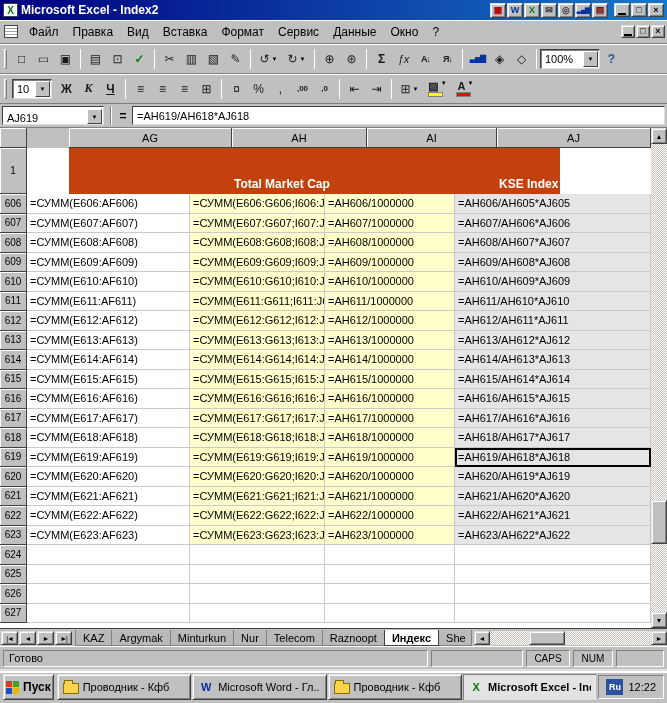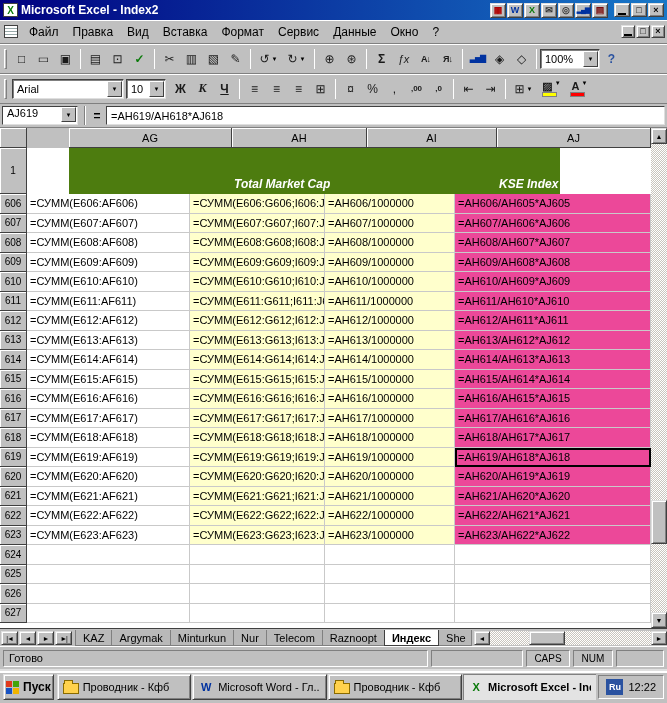--- a/index.html
+++ b/index.html
@@ -58,46 +58,46 @@
   [data-name="fill-color-icon"],[data-name="font-color-icon"]{font-size:11px;font-weight:bold;align-items:flex-start;padding-top:1px;}
   .combo{height:20px;display:flex;align-items:center;background:#fff;border:1px solid;border-color:#404040 #dfdfdf #dfdfdf #404040;box-shadow:inset 1px 1px 0 #808080;font-size:11px;padding-left:4px;margin:0 1px;flex:none;}
   .combo .combo-val{flex:1;white-space:nowrap;overflow:hidden;}
   .combo .combo-arrow{width:15px;height:16px;margin:0 1px;background:#c0c0c0;border:1px solid;border-color:#fff #404040 #404040 #fff;display:flex;align-items:center;justify-content:center;font-size:6px;flex:none;}
   .font-combo{width:112px;}
   .size-combo{width:40px;}
   .zoom-combo{width:60px;margin-left:0;}
 
   
   .formulabar{height:24px;flex:none;display:flex;align-items:center;padding:2px 2px;background:#c0c0c0;border-bottom:1px solid #808080;}
-  .namebox{width:76px;height:19px;background:#fff;border:1px solid;border-color:#404040 #dfdfdf #dfdfdf #404040;display:flex;align-items:flex-start;padding-left:4px;font-size:11px;flex:none;}
+  .namebox{width:102px;height:19px;background:#fff;border:1px solid;border-color:#404040 #dfdfdf #dfdfdf #404040;display:flex;align-items:flex-end;padding-left:4px;font-size:11px;flex:none;}
   .namebox .combo-arrow{width:15px;height:15px;margin-left:auto;margin-right:1px;background:#c0c0c0;border:1px solid;border-color:#fff #404040 #404040 #fff;display:flex;align-items:center;justify-content:center;font-size:6px;}
   .fb-split{width:7px;height:19px;border-right:1px solid #808080;box-shadow:1px 0 0 #fff;margin-right:3px;flex:none;}
   .equals{width:18px;text-align:center;font-size:12px;font-weight:bold;flex:none;}
   .fb-input{flex:1;height:19px;background:#fff;border:1px solid;border-color:#404040 #dfdfdf #dfdfdf #404040;display:flex;align-items:center;padding-left:4px;font-size:11px;white-space:nowrap;overflow:hidden;}
 
   
   .gridwrap{flex:1;display:flex;min-height:0;background:#c0c0c0;}
   .gridmain{flex:1;display:flex;flex-direction:column;min-width:0;}
   .colheads{display:flex;height:20px;flex:none;}
   .chcell{background:#c0c0c0;border-right:1px solid #404040;border-bottom:1px solid #404040;box-shadow:inset 1px 1px 0 #fff;display:flex;align-items:center;justify-content:center;font-size:11px;flex:none;}
   .w-rh{width:27px;}
   .w-ag{width:163px;margin-left:42px;}
   .w-ah{width:135px;}
   .w-ai{width:130px;}
   .w-aj{flex:1;}
   .gridbody{flex:1;background:#fff;overflow:hidden;display:flex;flex-direction:column;}
   .hdr-row{display:flex;height:46px;flex:none;}
   .rh{width:27px;background:#c0c0c0;border-right:1px solid #404040;border-bottom:1px solid #404040;box-shadow:inset 1px 1px 0 #fff;display:flex;align-items:center;justify-content:center;font-size:10px;flex:none;}
-  .hcell{background:#4d7c0f;color:#fff;font-weight:bold;font-style:italic;font-size:12px;display:flex;align-items:flex-end;padding:0 2px 3px 2px;white-space:nowrap;overflow:hidden;flex:none;}
+  .hcell{background:#c2410c;color:#fff;font-weight:bold;font-size:12px;display:flex;align-items:flex-end;padding:0 2px 3px 2px;white-space:nowrap;overflow:hidden;flex:none;}
   .grid-row{display:flex;height:19.5px;flex:none;}
   .cell{border-right:1px solid #c9c9c9;border-bottom:1px solid #c9c9c9;white-space:nowrap;overflow:hidden;font-size:11px;line-height:18px;padding-left:3px;flex:none;}
   .c-ag{width:163px;background:#fff;}
   .c-ah{width:135px;background:#ffffcc;}
   .c-ai{width:130px;background:#ffffcc;}
-  .c-aj{flex:1;background:#ec4899;}
+  .c-aj{flex:1;background:#e5e5e5;}
   .grid-row.empty .c-ah,.grid-row.empty .c-ai,.grid-row.empty .c-aj{background:#fff;}
   .cell.selected{outline:2px solid #000;outline-offset:-2px;}
 
   
   .vscroll{width:16px;flex:none;display:flex;flex-direction:column;background:#d8d4cc;}
   .sbtn{height:16px;width:16px;font-size:7px;display:flex;align-items:center;justify-content:center;flex:none;}
   .vtrack{flex:1;position:relative;background:repeating-conic-gradient(#fff 0 25%,#c9c5bd 0 50%) 0 0/2px 2px;}
   .vthumb{position:absolute;left:0;right:0;top:76%;height:44px;}
 
   
@@ -221,24 +221,20 @@
       </div>
     <div class="combo zoom-combo" data-name="zoom-select">
       <span class="combo-val" data-name="zoom-value">100%</span>
       <span class="combo-arrow" data-name="chevron-down-icon">▼</span>
     </div>
     <div class="tbtn" data-name="office-assistant-icon" style="font-weight:bold;color:#2a52a0;">?</div>
   </div>
 
   <div class="toolbar" data-name="formatting-toolbar">
     <div class="grip" data-name="toolbar-grip"></div>
-    <div class="combo font-combo" data-name="font-name-select">
-      <span class="combo-val" data-name="font-name-value">Arial</span>
-      <span class="combo-arrow" data-name="chevron-down-icon">▼</span>
-    </div>
     <div class="combo size-combo" data-name="font-size-select">
       <span class="combo-val" data-name="font-size-value">10</span>
       <span class="combo-arrow" data-name="chevron-down-icon">▼</span>
     </div>
     <div class="tbtns" data-name="formatting-toolbar-buttons" style="margin-left:3px;">
         <div class="tbtn" data-name="bold-button">Ж</div>
         <div class="tbtn" data-name="italic-button">К</div>
         <div class="tbtn" data-name="underline-button">Ч</div>
         <div class="tsep" data-name="toolbar-separator"></div>
         <div class="tbtn" data-name="align-left-icon">≡</div>

